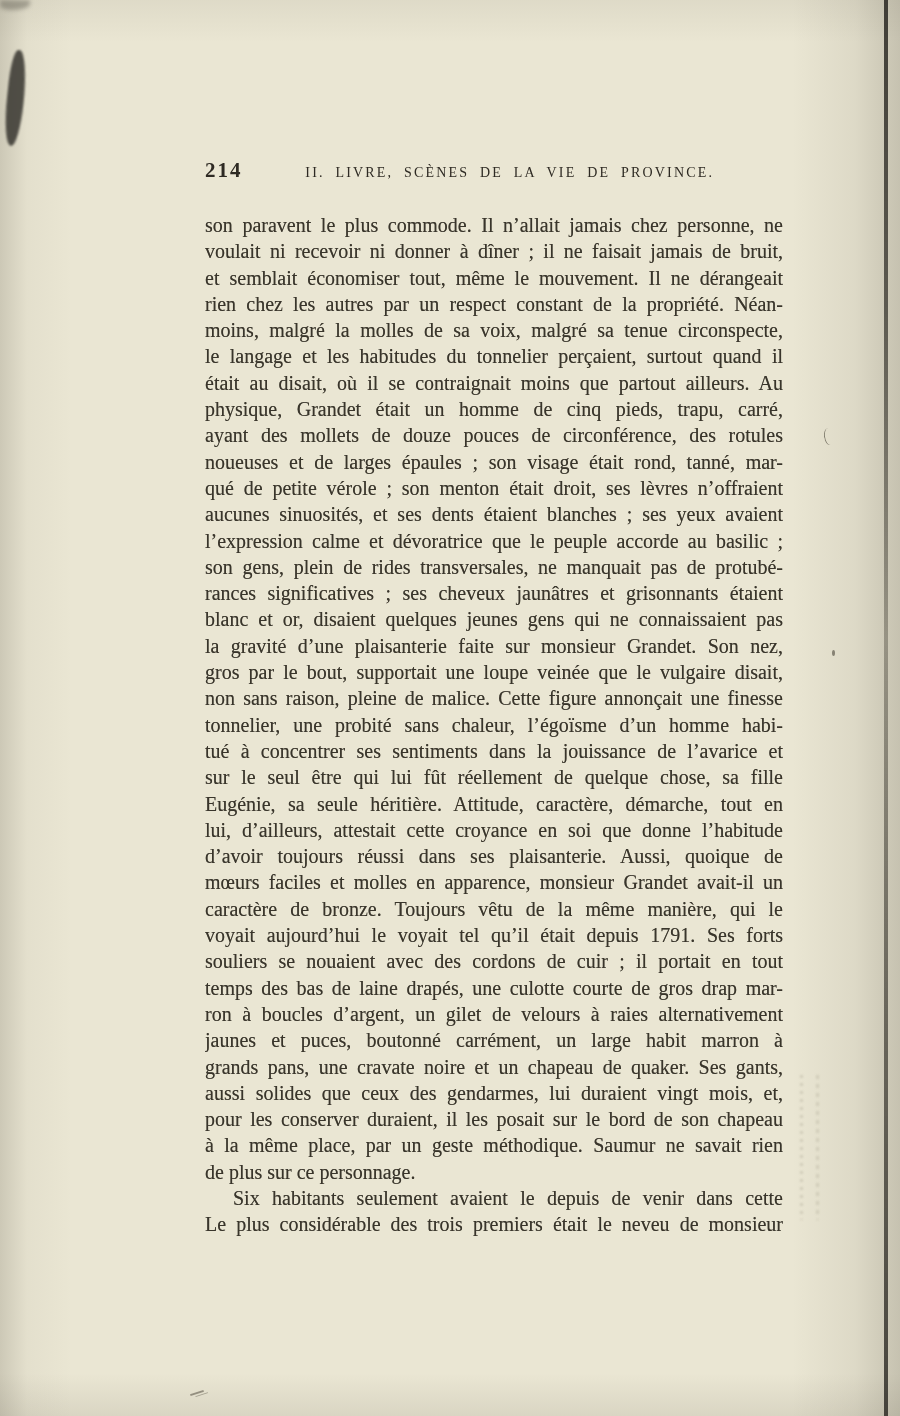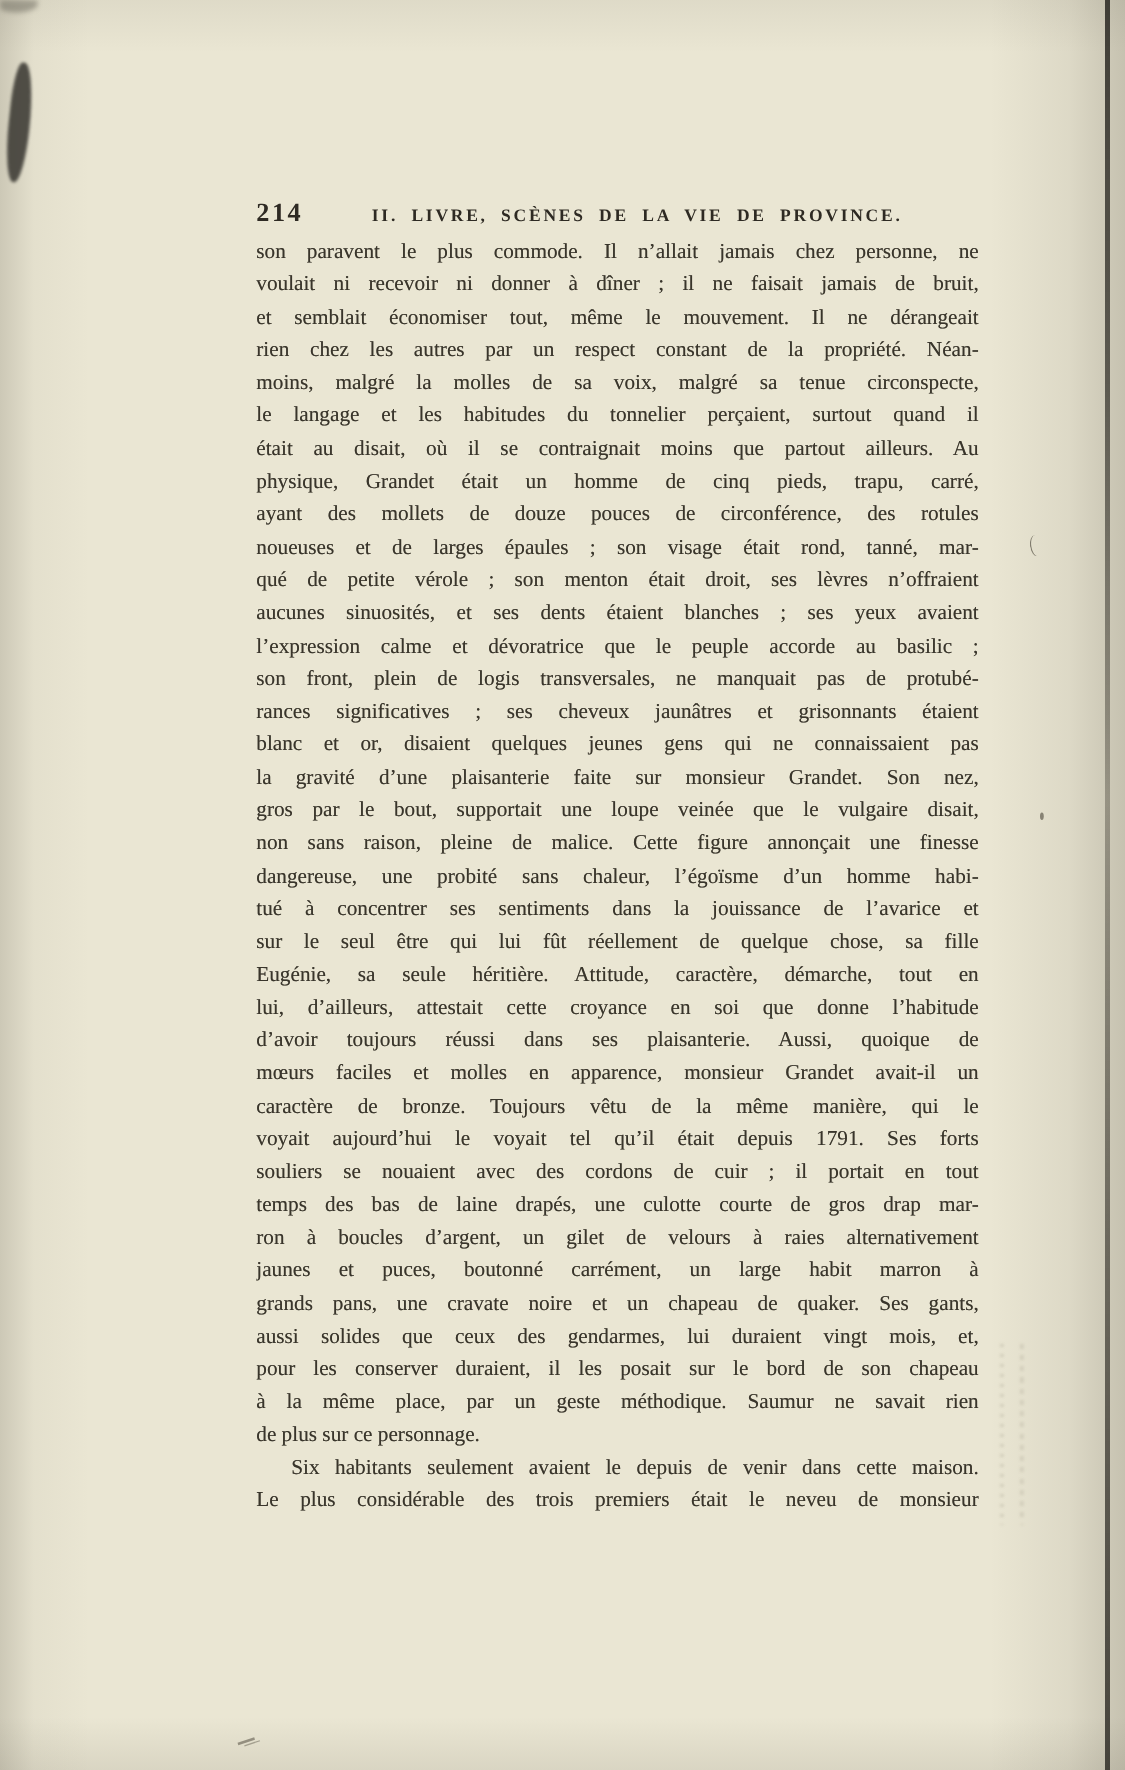--- a/index.html
+++ b/index.html
@@ -28,29 +28,29 @@
   
   .header{
     position:absolute;left:205px;top:158px;width:578px;
     display:flex;align-items:baseline;color:#2e2a23;
   }
   .page-num{
     font-size:21px;letter-spacing:2px;font-weight:bold;
   }
   .running-title{
     flex:1;text-align:center;
-    font-size:14px;font-weight:bold;
+    font-size:14px;font-weight:normal;
     letter-spacing:2.2px;word-spacing:5px;
     padding-right:6px;white-space:nowrap;
   }
   
   .text-block{
-    position:absolute;left:205px;top:188px;width:578px;
+    position:absolute;left:205px;top:212px;width:578px;
     color:var(--ink);
-    font-size:17px;
+    font-size:20px;
     text-shadow:0 0 0.4px rgba(57,53,43,0.55);
   }
   .line{
     height:26.3px;line-height:26.3px;
     overflow:hidden;
     text-align:justify;
     text-align-last:justify;
     text-justify:inter-word;
     white-space:normal;
   }
@@ -128,27 +128,27 @@
       <div class="line">rien chez les autres par un respect constant de la propriété. Néan-</div>
       <div class="line">moins, malgré la molles de sa voix, malgré sa tenue circonspecte,</div>
       <div class="line">le langage et les habitudes du tonnelier perçaient, surtout quand il</div>
       <div class="line">était au disait, où il se contraignait moins que partout ailleurs. Au</div>
       <div class="line">physique, Grandet était un homme de cinq pieds, trapu, carré,</div>
       <div class="line">ayant des mollets de douze pouces de circonférence, des rotules</div>
       <div class="line">noueuses et de larges épaules ; son visage était rond, tanné, mar-</div>
       <div class="line">qué de petite vérole ; son menton était droit, ses lèvres n’offraient</div>
       <div class="line">aucunes sinuosités, et ses dents étaient blanches ; ses yeux avaient</div>
       <div class="line">l’expression calme et dévoratrice que le peuple accorde au basilic ;</div>
-      <div class="line">son front, plein de logis transversales, ne manquait pas de protubé-</div>
+      <div class="line">son gens, plein de rides transversales, ne manquait pas de protubé-</div>
       <div class="line">rances significatives ; ses cheveux jaunâtres et grisonnants étaient</div>
       <div class="line">blanc et or, disaient quelques jeunes gens qui ne connaissaient pas</div>
       <div class="line">la gravité d’une plaisanterie faite sur monsieur Grandet. Son nez,</div>
       <div class="line">gros par le bout, supportait une loupe veinée que le vulgaire disait,</div>
       <div class="line">non sans raison, pleine de malice. Cette figure annonçait une finesse</div>
-      <div class="line">dangereuse, une probité sans chaleur, l’égoïsme d’un homme habi-</div>
+      <div class="line">tonnelier, une probité sans chaleur, l’égoïsme d’un homme habi-</div>
       <div class="line">tué à concentrer ses sentiments dans la jouissance de l’avarice et</div>
       <div class="line">sur le seul être qui lui fût réellement de quelque chose, sa fille</div>
       <div class="line">Eugénie, sa seule héritière. Attitude, caractère, démarche, tout en</div>
       <div class="line">lui, d’ailleurs, attestait cette croyance en soi que donne l’habitude</div>
       <div class="line">d’avoir toujours réussi dans ses plaisanterie. Aussi, quoique de</div>
       <div class="line">mœurs faciles et molles en apparence, monsieur Grandet avait-il un</div>
       <div class="line">caractère de bronze. Toujours vêtu de la même manière, qui le</div>
       <div class="line">voyait aujourd’hui le voyait tel qu’il était depuis 1791. Ses forts</div>
       <div class="line">souliers se nouaient avec des cordons de cuir ; il portait en tout</div>
       <div class="line">temps des bas de laine drapés, une culotte courte de gros drap mar-</div>

